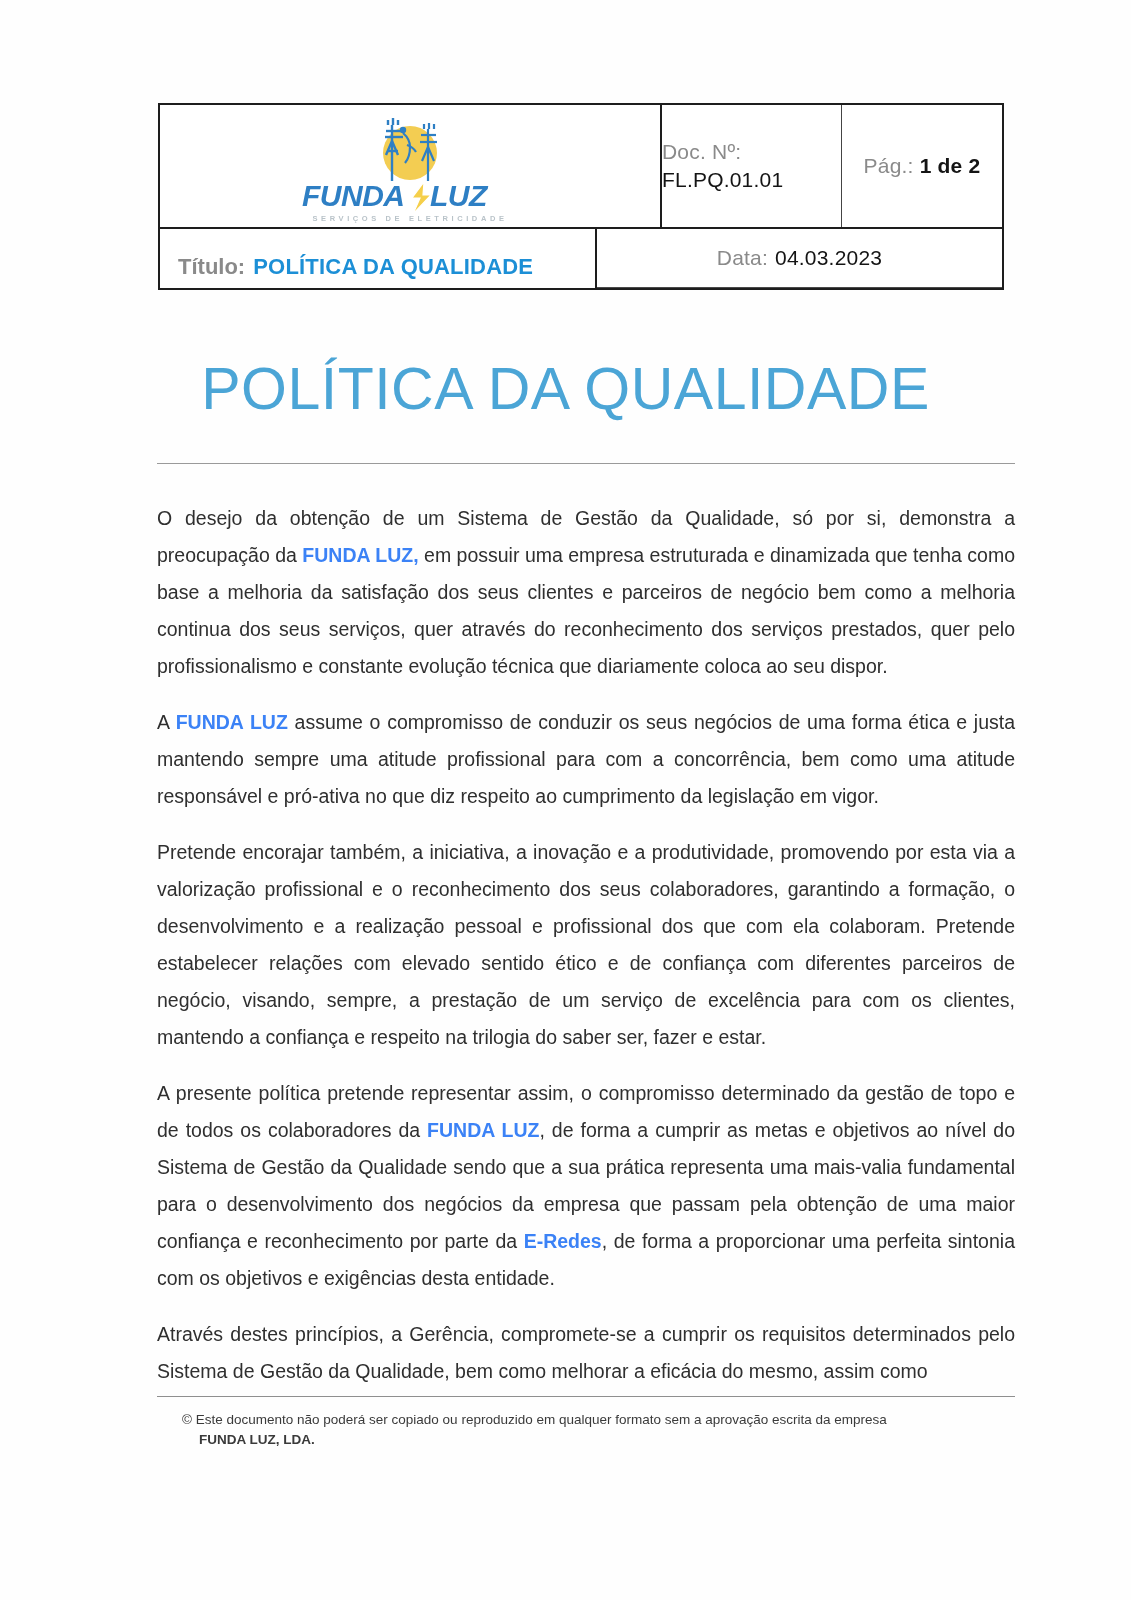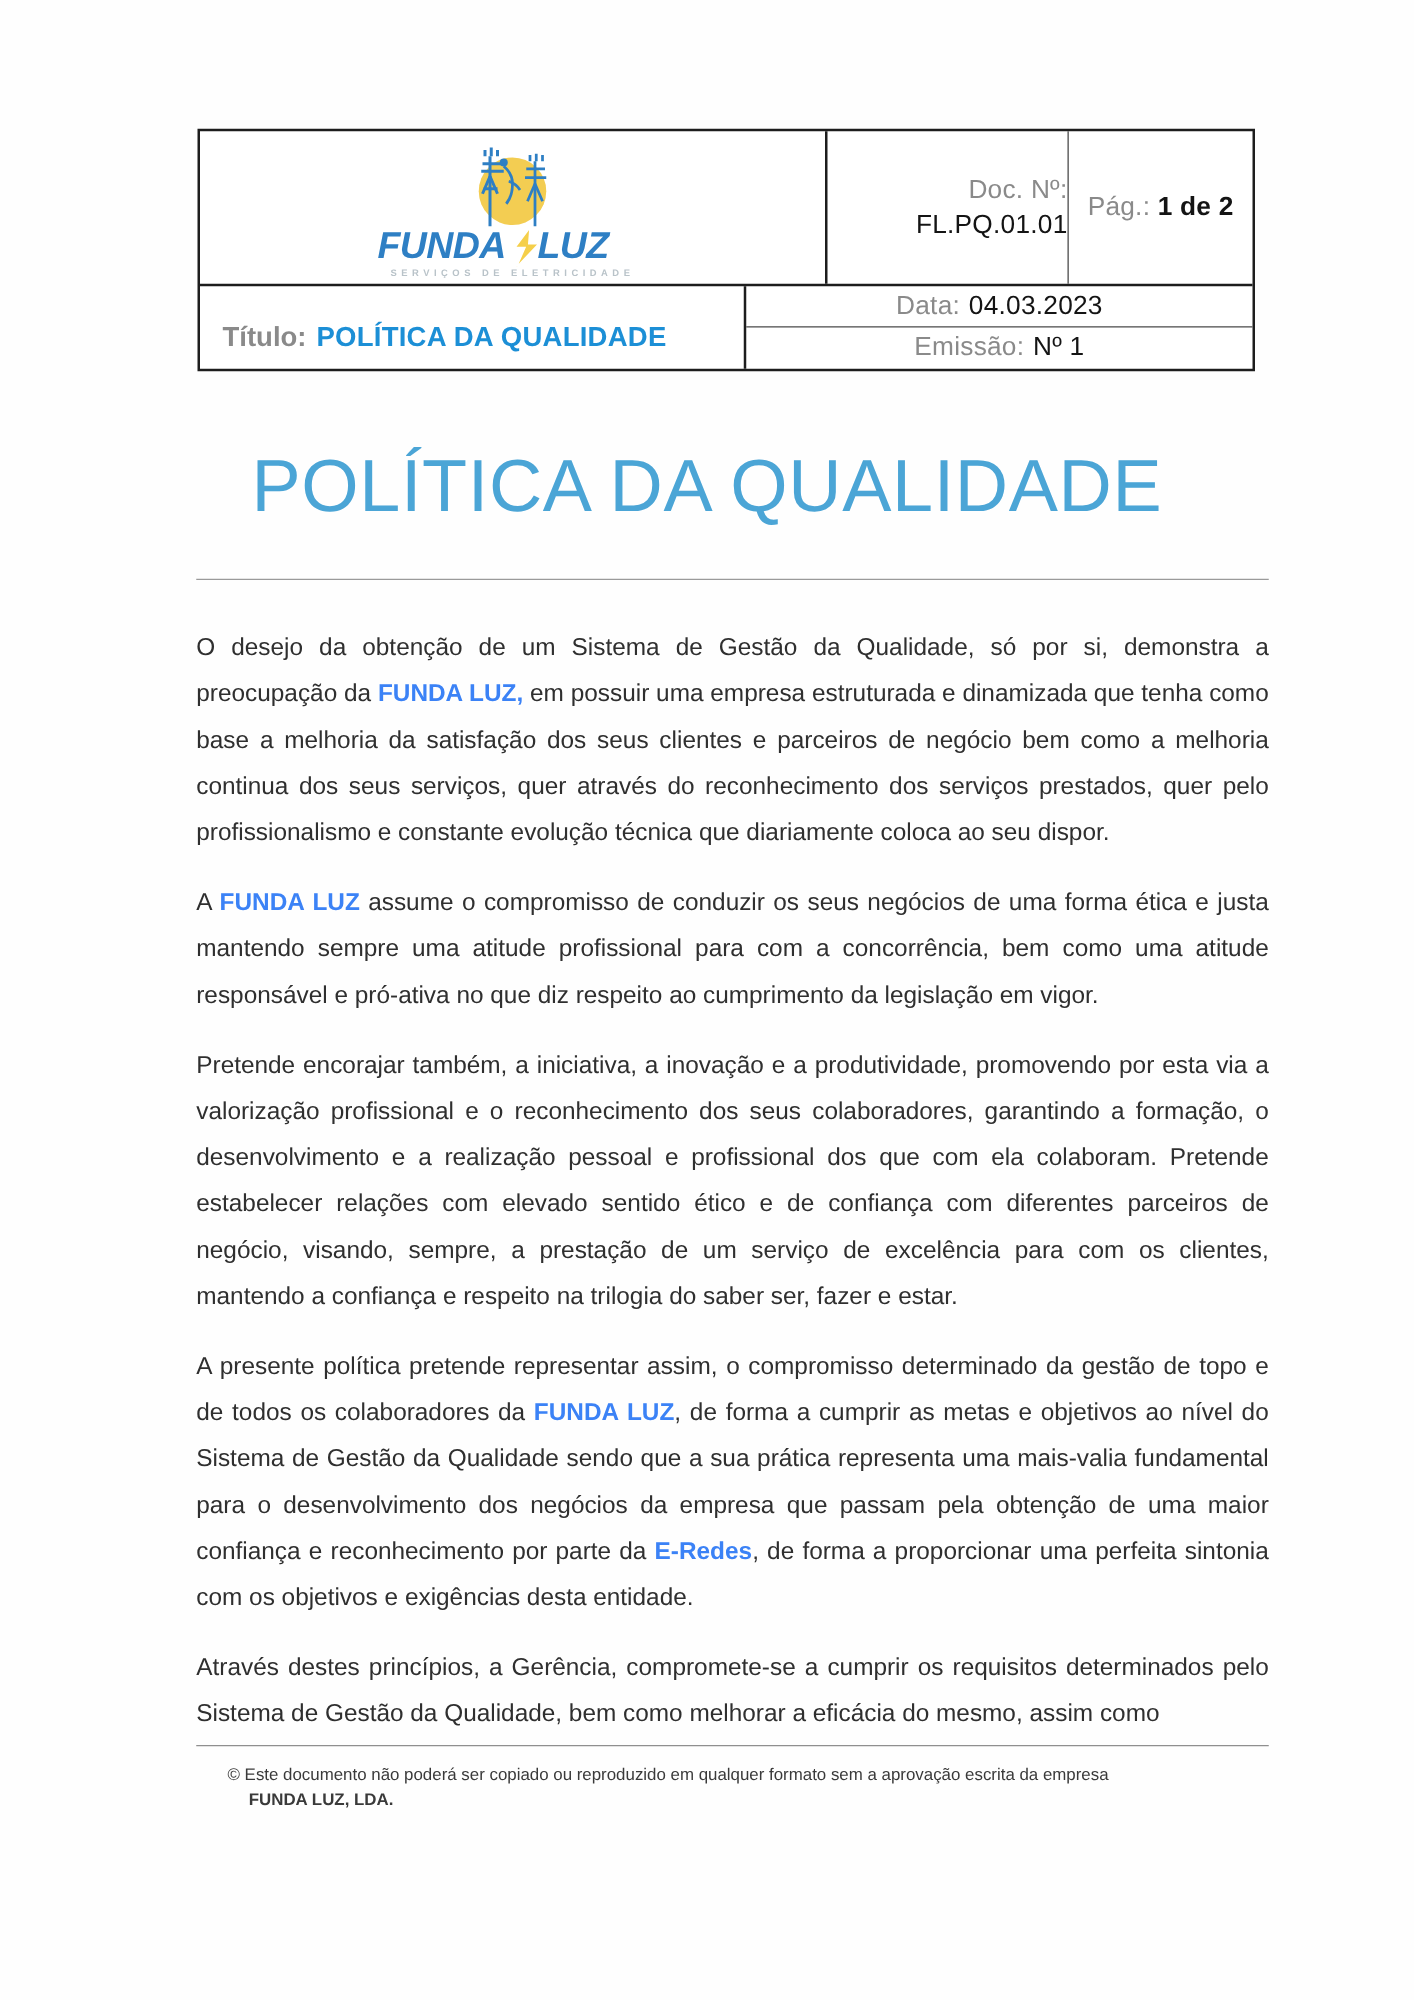--- a/index.html
+++ b/index.html
@@ -50,24 +50,23 @@
     justify-content: center;
     padding: 6px 0 4px 0;
     min-height: 112px;
   }
   .cell-doc {
     width: 180px;
     box-sizing: border-box;
     border-right: 1px solid #444;
     display: flex;
     flex-direction: column;
-    align-items: flex-end;
+    align-items: flex-start;
     justify-content: center;
     min-height: 112px;
-    margin-left: 13px;
   }
   .cell-pag {
     flex: 1;
     box-sizing: border-box;
     display: flex;
     align-items: center;
     justify-content: center;
     min-height: 112px;
   }
   .lbl {
@@ -283,24 +282,20 @@
       <div class="cell-title">
         <span class="title-lbl">Título:</span>
         <span class="title-val">POLÍTICA DA QUALIDADE</span>
       </div>
 
       <div class="cell-meta">
         <div class="meta-line first">
           <span class="lbl">Data:</span>
             <span class="val" style="margin-left:7px;">04.03.2023</span>
         </div>
-        <div class="meta-line">
-          <span class="lbl">Emissão:</span>
-            <span class="val" style="margin-left:7px;">Nº 1</span>
-        </div>
       </div>
 
     </div>
   </div>
 
   <div class="doc-title">POLÍTICA DA QUALIDADE</div>
   <div class="title-rule"></div>
 
   <div class="body-area" id="body-area">
       <p class="para"><span>O desejo da obtenção de um Sistema de Gestão da Qualidade, só por si, demonstra a preocupação da </span><b>FUNDA LUZ,</b><span> em possuir uma empresa estruturada e dinamizada que tenha como base a melhoria da satisfação dos seus clientes e parceiros de negócio bem como a melhoria continua dos seus serviços, quer através do reconhecimento dos serviços prestados, quer pelo profissionalismo e constante evolução técnica que diariamente coloca ao seu dispor.</span></p>

